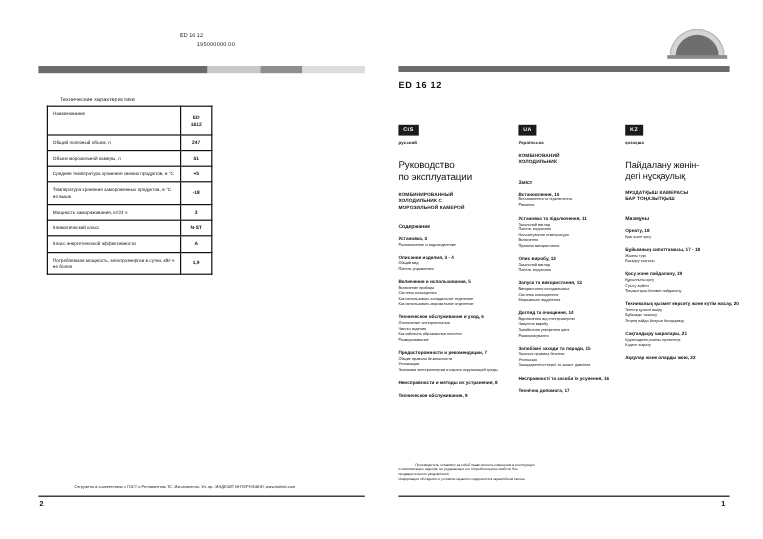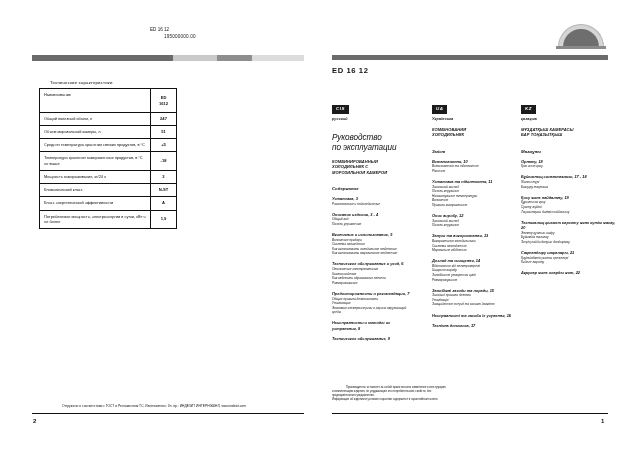--- a/index.html
+++ b/index.html
@@ -92,21 +92,21 @@
   .bar-right {
     position: absolute; left: 14px; top: 55px; width: 276px; height: 5px;
     background: #6b6b6b;
   }
 
   .model-no {
     position: absolute; left: 14px; top: 66px;
     font-size: 7.6px; font-weight: bold; color: #111; letter-spacing: .6px;
   }
 
-  .cols { position: absolute; left: 14px; top: 96px; width: 290px; height: 300px; font-style: italic; }
+  .cols { position: absolute; left: 14px; top: 96px; width: 290px; height: 300px; }
   .col { position: absolute; top: 0; width: 84px; }
   .col.c1 { left: 0; }
   .col.c2 { left: 100px; }
   .col.c3 { left: 189px; width: 96px; }
 
   .lang-chip {
     display: inline-block; background: #1b1b1b; color: #fff;
     font-size: 4.4px; font-weight: bold; letter-spacing: .5px;
     padding: 2.5px 4px 2.5px 4px; line-height: 1;
   }
@@ -335,20 +335,22 @@
           <div class="toc-item">
             <div class="ttl">Технічна допомога, 17</div>
             <div class="subs" style="white-space:pre-line"></div>
           </div>
         </div>
       </div>
 
       <div class="col c3">
         <div class="lang-chip">KZ</div>
         <div class="lang-name">қазақша</div>
+        <div class="col-title small" style="white-space:pre-line">Пайдалану жөнін-
+дегі нұсқаулық</div>
         <div class="col-sub" style="white-space:pre-line">МҰЗДАТҚЫШ КАМЕРАСЫ
 БАР ТОҢАЗЫТҚЫШ</div>
         <div class="toc-head">Мазмұны</div>
         <div class="toc-list">
           <div class="toc-item">
             <div class="ttl">Орнату, 18</div>
             <div class="subs" style="white-space:pre-line">Қою және қосу</div>
           </div>
           <div class="toc-item">
             <div class="ttl">Бұйымның сипаттамасы, 17 - 18</div>

